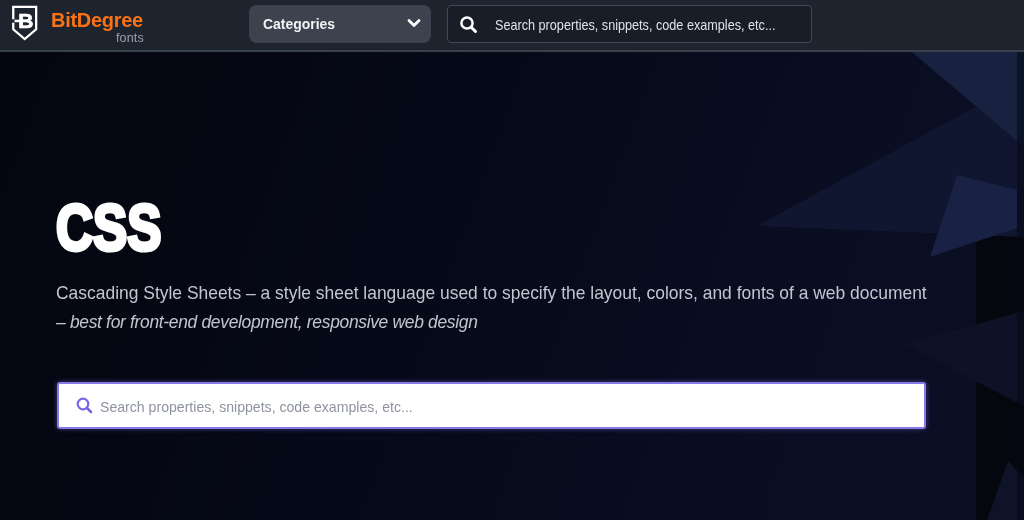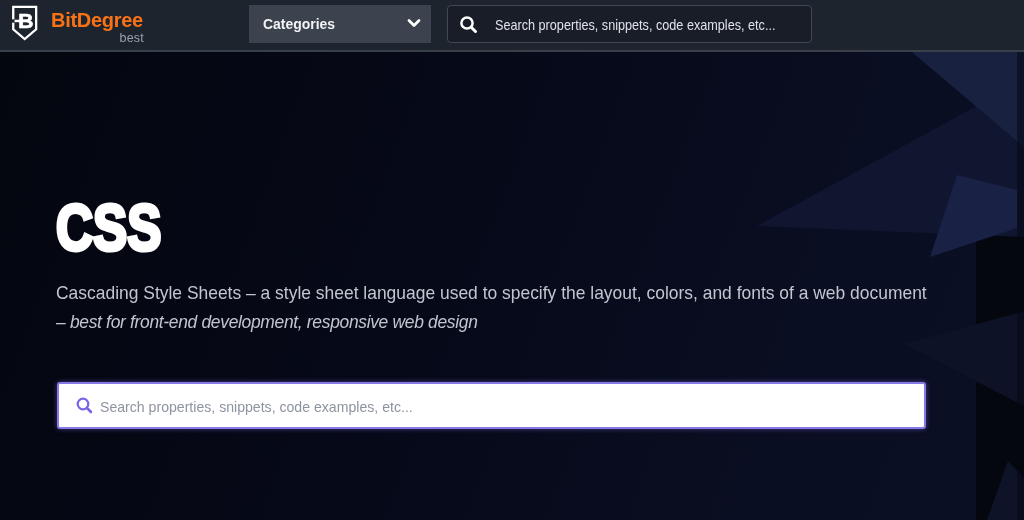--- a/index.html
+++ b/index.html
@@ -2,21 +2,21 @@
 <html><head>
 <meta charset="utf-8">
 <style>
   * { margin:0; padding:0; box-sizing:border-box; }
   html,body { width:1024px; height:520px; overflow:hidden; background:#05070f; font-family:"Liberation Sans", sans-serif; }
   .navbar { position:absolute; left:0; top:0; width:1024px; height:52px; background:#1e242e; border-bottom:2px solid #39404c; }
   .logo-shield { position:absolute; left:11px; top:4px; }
   .logo-text { position:absolute; left:51px; top:10px; width:93px; }
   .logo-name { color:#f97316; font-weight:bold; font-size:20px; letter-spacing:-0.3px; line-height:20px; }
   .logo-learn { color:#9aa1ad; font-size:12.5px; letter-spacing:0.2px; text-align:right; line-height:12px; margin-top:1.5px; }
-  .cat-btn { position:absolute; left:249px; top:5px; width:182px; height:38px; background:#3c424e; border-radius:0; }
+  .cat-btn { position:absolute; left:249px; top:5px; width:182px; height:38px; background:#3c424e; border-radius:8px; }
   .cat-btn span { position:absolute; left:14px; top:9.5px; color:#f2f3f5; font-weight:bold; font-size:15.5px; display:inline-block; transform:scaleX(0.9); transform-origin:0 0; }
   .cat-chev { position:absolute; left:158px; top:12.5px; }
   .nav-search { position:absolute; left:447px; top:5px; width:365px; height:38px; background:#181d27; border:1px solid #414957; border-radius:4px; }
   .nav-search .ph { position:absolute; left:47px; top:10px; color:#dfe2e7; font-size:15px; white-space:nowrap; display:inline-block; transform:scaleX(0.843); transform-origin:0 0; }
   .nav-mag { position:absolute; left:10px; top:7.5px; }
   .hero { position:absolute; left:0; top:52px; width:976px; height:468px; background:linear-gradient(110deg,#04060f 0%,#060918 45%,#0a0e22 80%,#0b0f24 100%); }
   .hero svg.bgdeco { position:absolute; left:0; top:0; }
   .title { position:absolute; left:56px; top:139px; color:#fff; font-size:64px; font-weight:bold; -webkit-text-stroke:4px #fff; transform:scaleX(0.8); transform-origin:0 0; }
   .desc { position:absolute; left:56px; top:226px; color:#c2c6d0; font-size:19px; line-height:29px; white-space:nowrap; transform:scaleX(0.918); transform-origin:0 0; }
   .desc .l2 { font-style:italic; letter-spacing:-0.35px; }
@@ -50,21 +50,21 @@
 </div>
 <div class="navbar">
   <svg class="logo-shield" width="28" height="38" viewBox="0 0 28 38">
     <path d="M2.25,2.85 H25.15 V25.3 L13.7,35.1 L2.25,25.3 Z" fill="none" stroke="#fff" stroke-width="2.3"></path>
     <rect x="0.9" y="15.3" width="2.7" height="3.4" fill="#1e242e"></rect>
     <rect x="3.7" y="15.7" width="5.2" height="2.5" fill="#fff"></rect>
     <text x="7.3" y="24.3" fill="#fff" stroke="#fff" stroke-width="0.7" font-family="Liberation Sans" font-weight="bold" font-size="21">B</text>
   </svg>
   <div class="logo-text">
     <div class="logo-name">BitDegree</div>
-    <div class="logo-learn">best</div>
+    <div class="logo-learn">fonts</div>
   </div>
   <div class="cat-btn">
     <span>Categories</span>
     <svg class="cat-chev" width="14" height="11" viewBox="0 0 14 11">
       <polyline points="2,2.5 7,7.5 12,2.5" fill="none" stroke="#fff" stroke-width="2.8" stroke-linecap="round" stroke-linejoin="round"></polyline>
     </svg>
   </div>
   <div class="nav-search">
     <svg class="nav-mag" width="22" height="22" viewBox="0 0 22 22">
       <circle cx="9" cy="9" r="5.6" fill="none" stroke="#fff" stroke-width="2.5"></circle>

